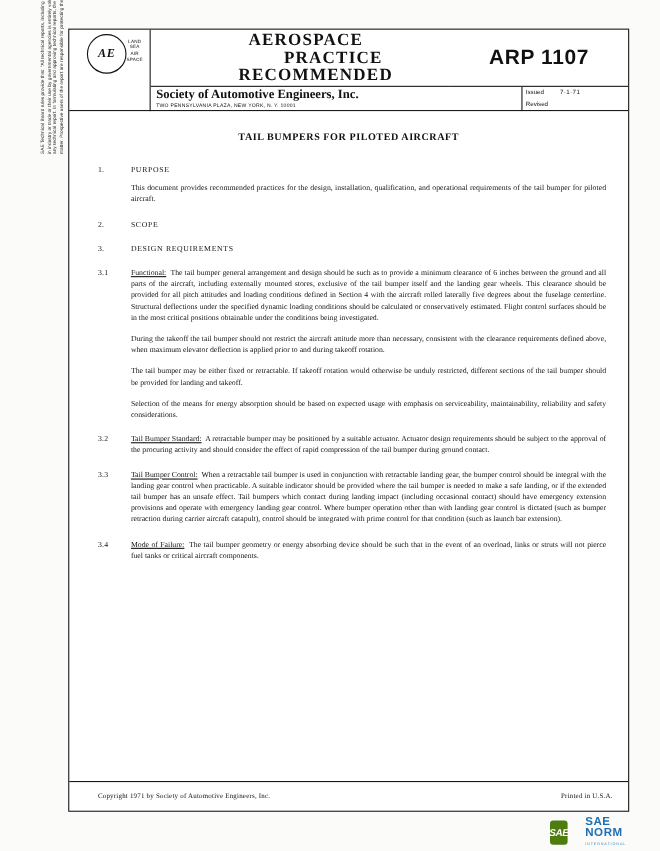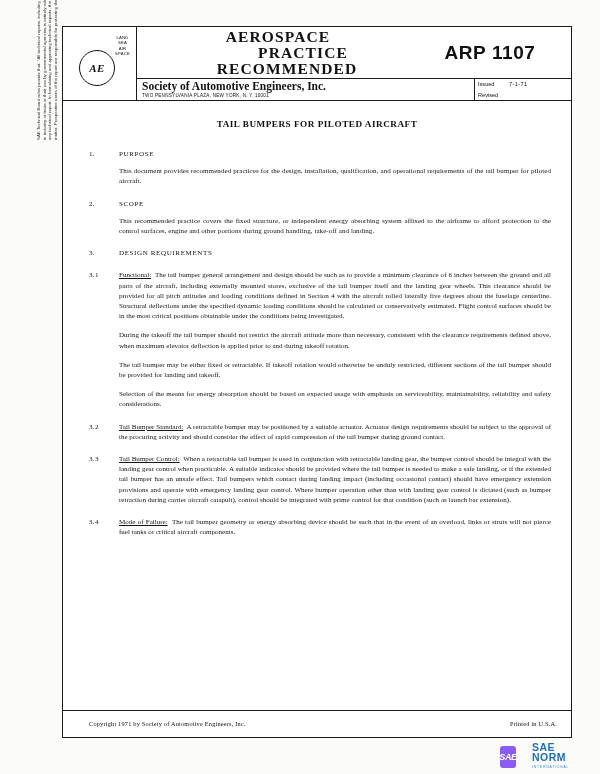--- a/index.html
+++ b/index.html
@@ -49,21 +49,21 @@
     position: absolute;
     left: 0; top: 0;
     width: 74px;
     height: 74px;
     border-right: 1px solid #1a1a1a;
     box-sizing: border-box;
   }
   .logo-circle {
     position: absolute;
     left: 16px;
-    top: 23px;
+    top: 4px;
     width: 34px;
     height: 34px;
     border: 1.4px solid #111;
     border-radius: 50%;
     display: flex;
     align-items: center;
     justify-content: center;
     font-family: "Liberation Serif", serif;
     font-size: 12px;
     font-weight: bold;
@@ -290,21 +290,21 @@
     right: 8px;
     bottom: 4px;
     width: 92px;
     height: 26px;
     display: flex;
     align-items: center;
   }
   .stamp-badge {
     width: 16px;
     height: 22px;
-    background: #8b5cf6;
+    background: #4d7c0f;
     border-radius: 3px;
     display: flex;
     align-items: center;
     justify-content: center;
     color: #fff;
     font-family: "Liberation Sans", sans-serif;
     font-size: 9px;
     font-weight: bold;
     font-style: italic;
     letter-spacing: -0.4px;
@@ -392,21 +392,20 @@
         <div class="para">This document provides recommended practices for the design, installation, qualification, and operational requirements of the tail bumper for piloted aircraft.</div>
       </div>
 
       <div class="sect-gap"></div>
 
       <div class="sect">
         <div class="sect-head">
           <span class="num">2.</span>
           <span class="head-text">SCOPE</span>
         </div>
-        <div class="para">This recommended practice covers the fixed structure, or independent energy absorbing system affixed to the airframe to afford protection to the control surfaces, engine and other portions during ground handling, take-off and landing.</div>
       </div>
 
       <div class="sect-gap"></div>
 
       <div class="sect">
         <div class="sect-head">
           <span class="num">3.</span>
           <span class="head-text">DESIGN REQUIREMENTS</span>
         </div>
       </div>

